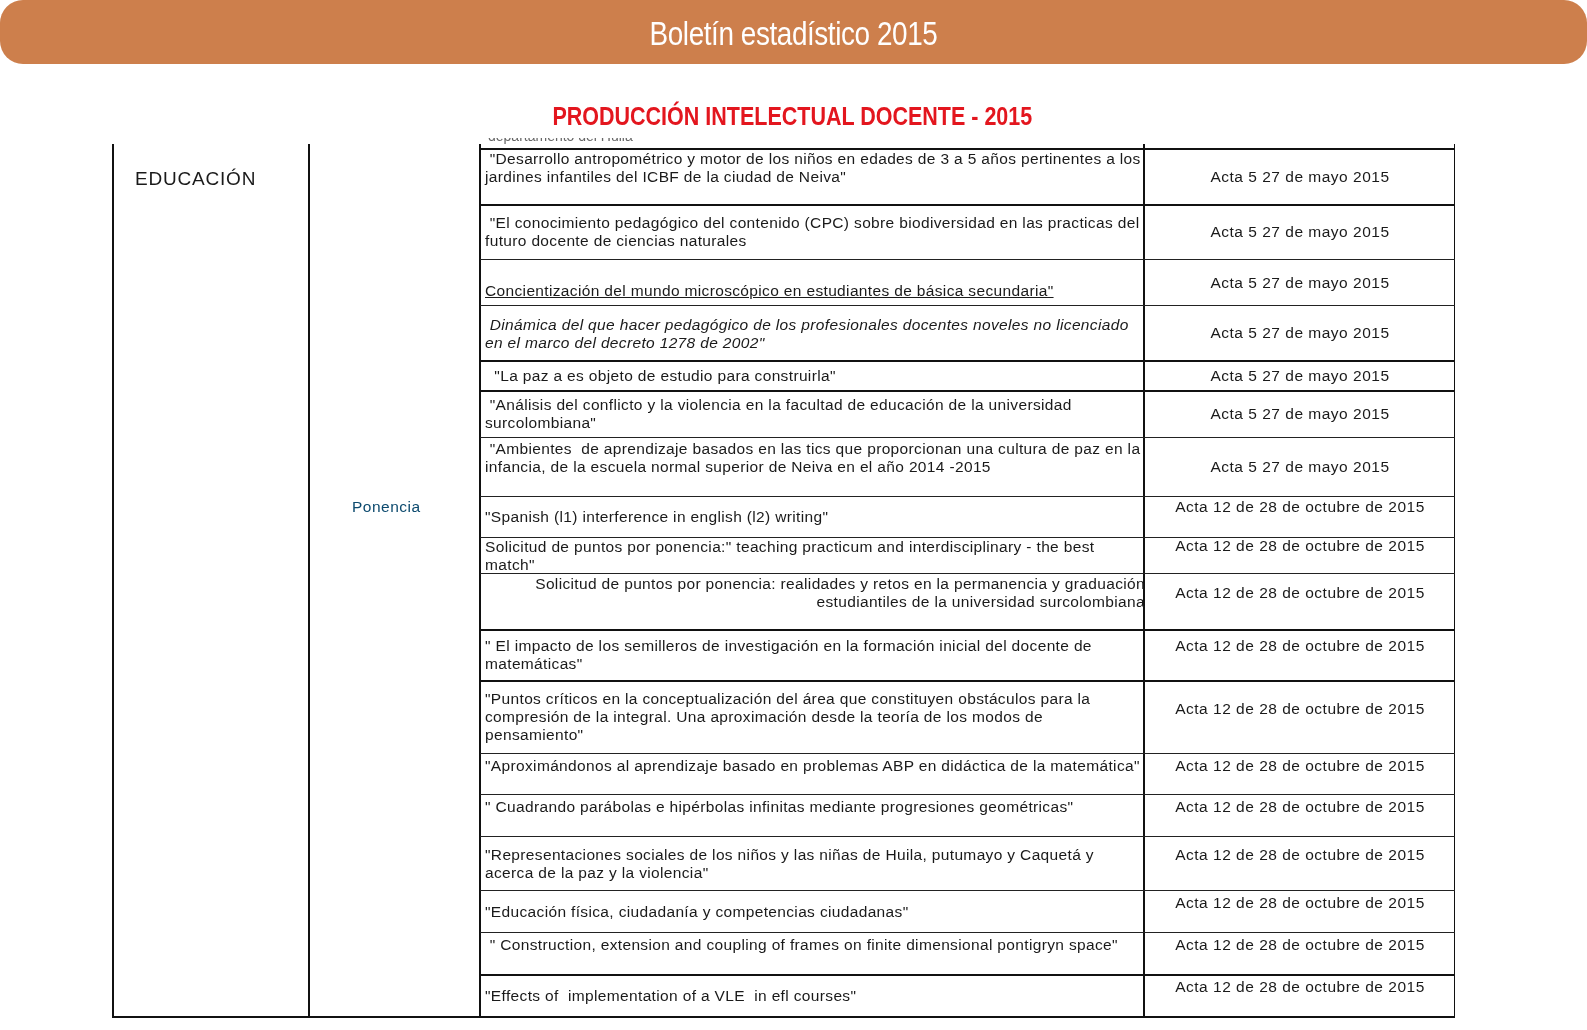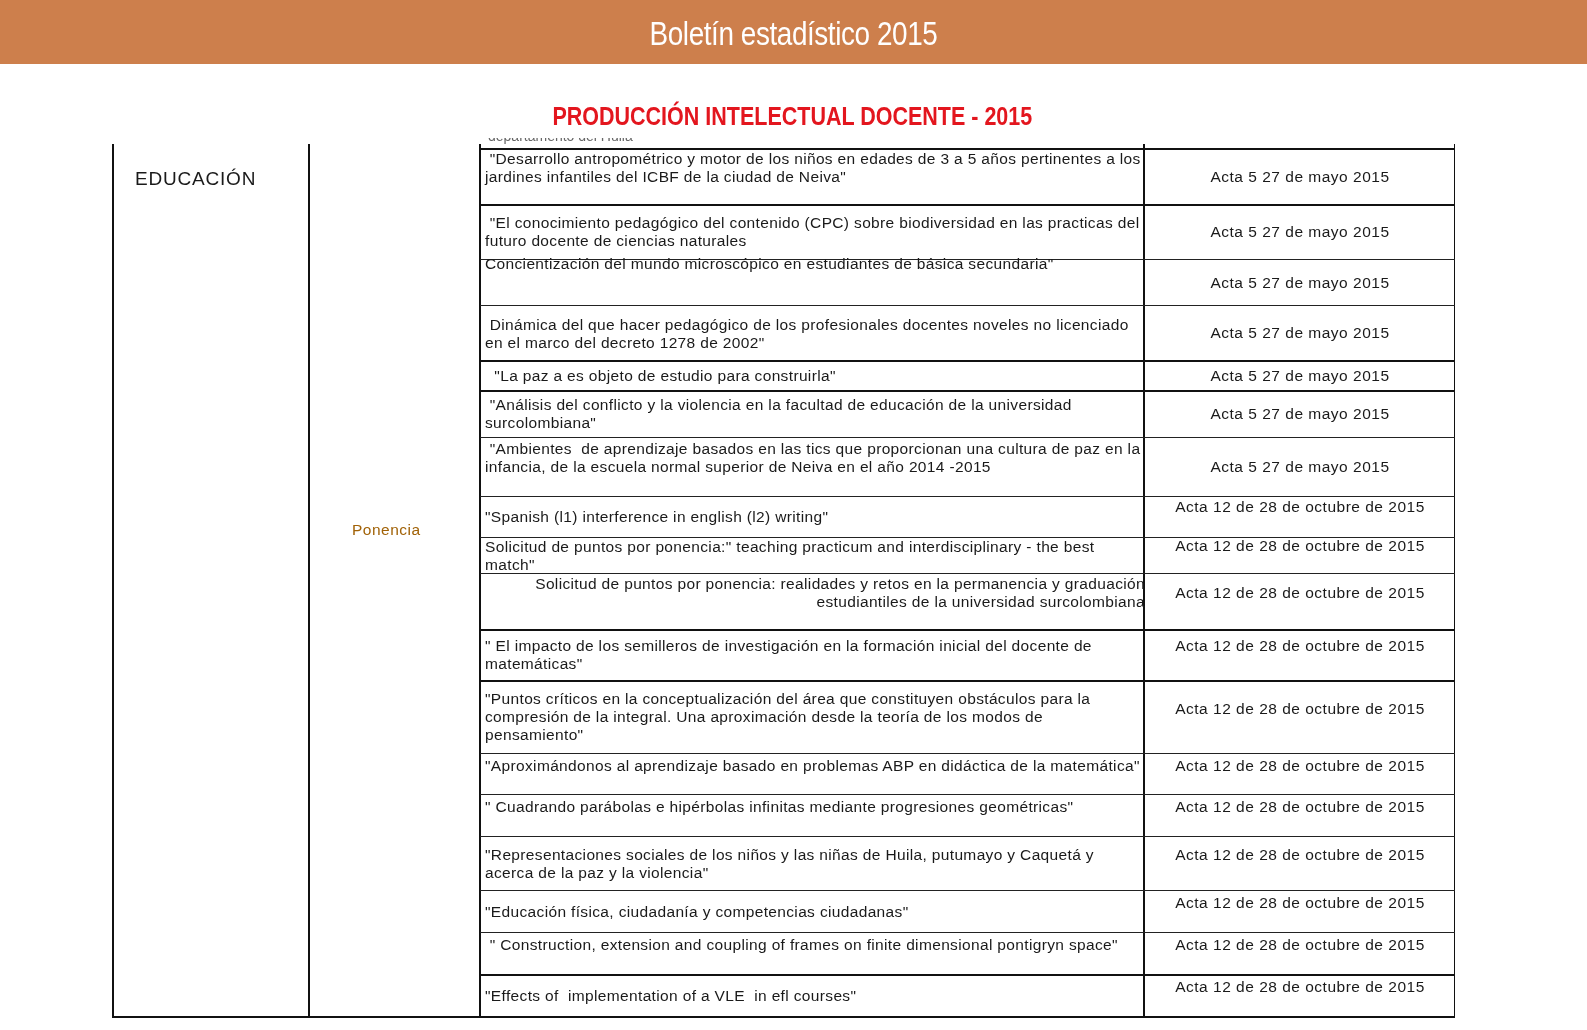--- a/index.html
+++ b/index.html
@@ -5,21 +5,21 @@
     html, body { margin: 0; padding: 0; }
     body {
       width: 1587px; height: 1030px; position: relative; overflow: hidden;
       background: #ffffff;
       font-family: "Liberation Sans", sans-serif;
       color: #111;
     }
     .header-band {
       position: absolute; left: 0; top: 0; width: 1587px; height: 64px;
       background: #cd7f4c;
-      display: flex; align-items: center; justify-content: center;
+      display: flex; align-items: center; justify-content: center; border-radius: 23px;
     }
     .header-title {
       color: #ffffff; font-family: "Liberation Sans", sans-serif;
       font-size: 34px; letter-spacing: -0.5px;
       transform: scaleX(0.82); transform-origin: center;
       padding-top: 2px;
     }
     .section-title {
       position: absolute; left: 0; width: 1587px; top: 102px;
       text-align: center; color: #e3161e; font-weight: bold;
@@ -35,21 +35,21 @@
       letter-spacing: 0.35px; white-space: pre-wrap;
     }
     .act-text {
       position: absolute; font-size: 15.5px; line-height: 18px; color: #1a1a1a;
       letter-spacing: 0.5px; text-align: center; white-space: pre-wrap;
     }
     .faculty {
       position: absolute; left: 135px; top: 168px; font-size: 19px; letter-spacing: 0.8px; color: #1a1a1a;
     }
     .type {
-      position: absolute; left: 352px; top: 521px; font-size: 15.5px; letter-spacing: 0.5px; color: #a16207;
+      position: absolute; left: 352px; top: 498px; font-size: 15.5px; letter-spacing: 0.5px; color: #0c4a6e;
     }
     .cutoff {
       position: absolute; left: 488px; top: 138px; width: 300px; height: 8px; overflow: hidden;
       font-size: 14px; line-height: 14px; color: #666;
     }
     .cutoff span { position: relative; top: -9px; }
   </style>
 </head>
 <body>
 
@@ -74,26 +74,26 @@
       <div class="cell-text" style="left: 485px; width: 660px; top: 150px;"> "Desarrollo antropométrico y motor de los niños en edades de 3 a 5 años pertinentes a los jardines infantiles del ICBF de la ciudad de Neiva"</div>
       <div class="act-text" style="left: 1150px; width: 300px; top: 168px;">Acta 5 27 de mayo 2015</div>
     </div>
     <div>
       <div class="hline thick" style="left: 480px; width: 975px; top: 204px;"></div>
       <div class="cell-text" style="left: 485px; width: 660px; top: 214px;"> "El conocimiento pedagógico del contenido (CPC) sobre biodiversidad en las practicas del futuro docente de ciencias naturales</div>
       <div class="act-text" style="left: 1150px; width: 300px; top: 223px;">Acta 5 27 de mayo 2015</div>
     </div>
     <div>
       <div class="hline" style="left: 480px; width: 975px; top: 259px;"></div>
-      <div class="cell-text" style="left: 485px; width: 660px; top: 255px;">Concientización del mundo microscópico en estudiantes de básica secundaria"</div>
+      <div class="cell-text" style="left: 485px; width: 660px; top: 282px; text-decoration: underline;">Concientización del mundo microscópico en estudiantes de básica secundaria"</div>
       <div class="act-text" style="left: 1150px; width: 300px; top: 274px;">Acta 5 27 de mayo 2015</div>
     </div>
     <div>
       <div class="hline" style="left: 480px; width: 975px; top: 305px;"></div>
-      <div class="cell-text" style="left: 485px; width: 660px; top: 316px;"> Dinámica del que hacer pedagógico de los profesionales docentes noveles no licenciado en el marco del decreto 1278 de 2002"</div>
+      <div class="cell-text" style="left: 485px; width: 660px; top: 316px; font-style: italic;"> Dinámica del que hacer pedagógico de los profesionales docentes noveles no licenciado en el marco del decreto 1278 de 2002"</div>
       <div class="act-text" style="left: 1150px; width: 300px; top: 324px;">Acta 5 27 de mayo 2015</div>
     </div>
     <div>
       <div class="hline thick" style="left: 480px; width: 975px; top: 360px;"></div>
       <div class="cell-text" style="left: 485px; width: 660px; top: 367px;">  "La paz a es objeto de estudio para construirla"</div>
       <div class="act-text" style="left: 1150px; width: 300px; top: 367px;">Acta 5 27 de mayo 2015</div>
     </div>
     <div>
       <div class="hline thick" style="left: 480px; width: 975px; top: 390px;"></div>
       <div class="cell-text" style="left: 485px; width: 660px; top: 396px;"> "Análisis del conflicto y la violencia en la facultad de educación de la universidad surcolombiana"</div>

